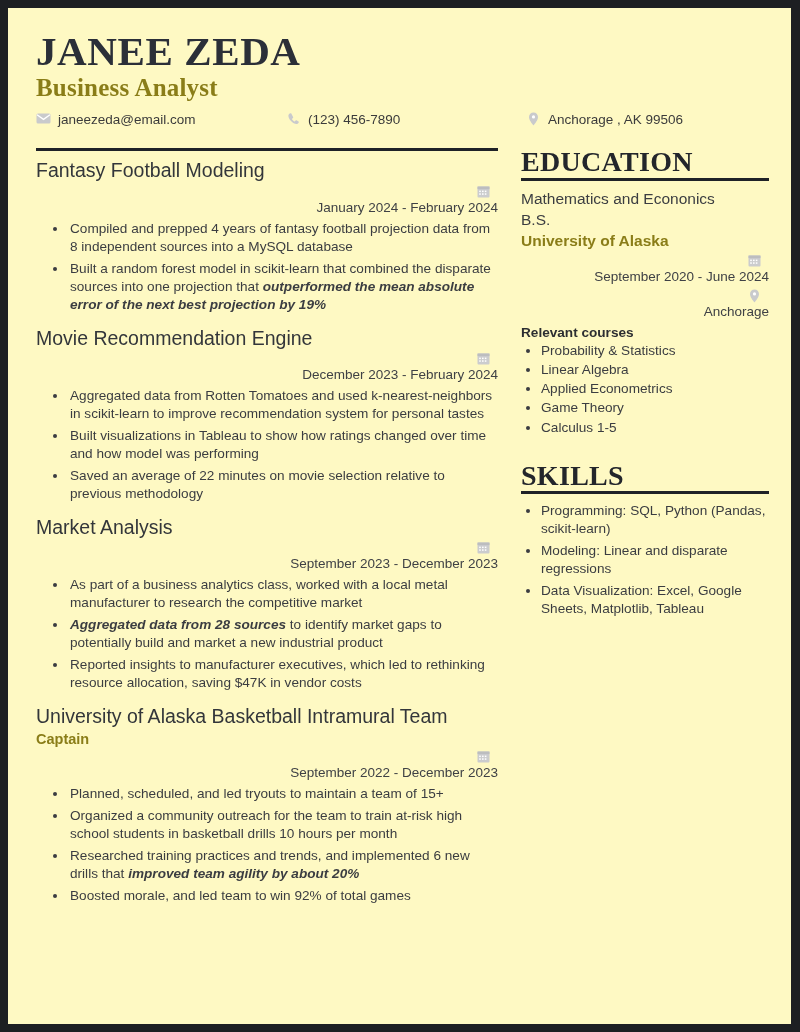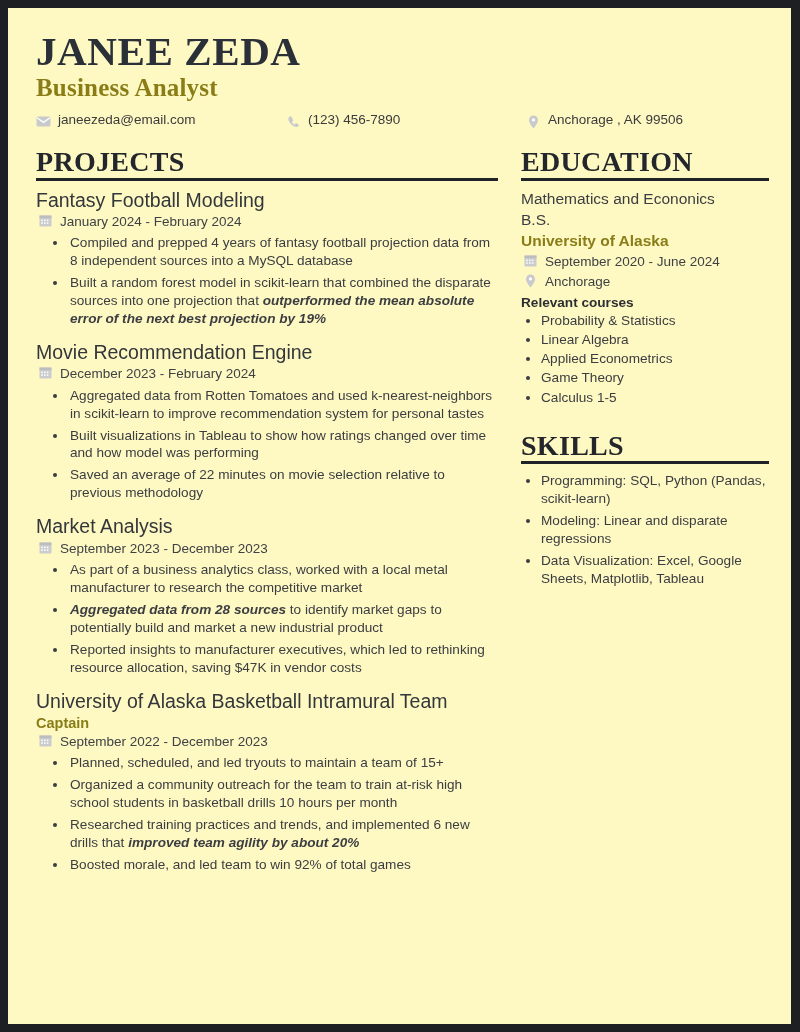--- a/index.html
+++ b/index.html
@@ -46,21 +46,21 @@
     color: #8a7d18;
     margin: 0 0 10px 0;
   }
   .contact-row {
     display: flex;
     align-items: flex-start;
     margin: 0 0 4px 0;
   }
   .contact-cell {
     display: flex;
-    align-items: flex-end;
+    align-items: flex-start;
     font-size: 13.5px;
     color: #3b3b3b;
     line-height: 1.35;
   }
   .c-email { width: 250px; }
   .c-phone { width: 240px; }
   .c-loc   { flex: 1; }
   .c-link  { width: 250px; }
   .ico {
     display: inline-flex;
@@ -111,25 +111,26 @@
   }
   .entry-sub {
     font-size: 14.5px;
     font-weight: bold;
     color: #8a7d18;
     margin: 0 0 1px 0;
     line-height: 1.25;
   }
   .meta-row {
     display: flex;
-    align-items: flex-start;
+    align-items: flex-end;
     font-size: 13.5px;
     color: #3f4145;
     margin: 0 0 2px 2px;
     line-height: 1.35;
+    flex-direction: column;
   }
   ul.bullets {
     margin: 2px 0 0 0;
     padding-left: 32px;
     list-style: disc;
   }
   ul.bullets li {
     font-size: 13.6px;
     line-height: 1.32;
     color: #3b3d41;
@@ -220,21 +221,20 @@
         </span>
         <span>Anchorage , AK 99506</span>
       </div>
     </div>
 
   </div>
 
   <div class="columns">
 
     <div class="col-left">
-      <h2 class="section-title">PROJECTS</h2>
       <div class="section-rule"></div>
       <div id="projects-list">
             <div class="entry">
               <div class="entry-title">Fantasy Football Modeling</div>
               <div class="meta-row">
                 <span class="ico">
                   <svg width="13" height="13" viewBox="0 0 13 13">
                     <rect x="0.5" y="1.5" width="12" height="11" rx="1" fill="#cbccce"></rect>
                     <rect x="0.5" y="1.5" width="12" height="2.6" fill="#bcbdbf"></rect>
                     <g fill="#ffffff">

